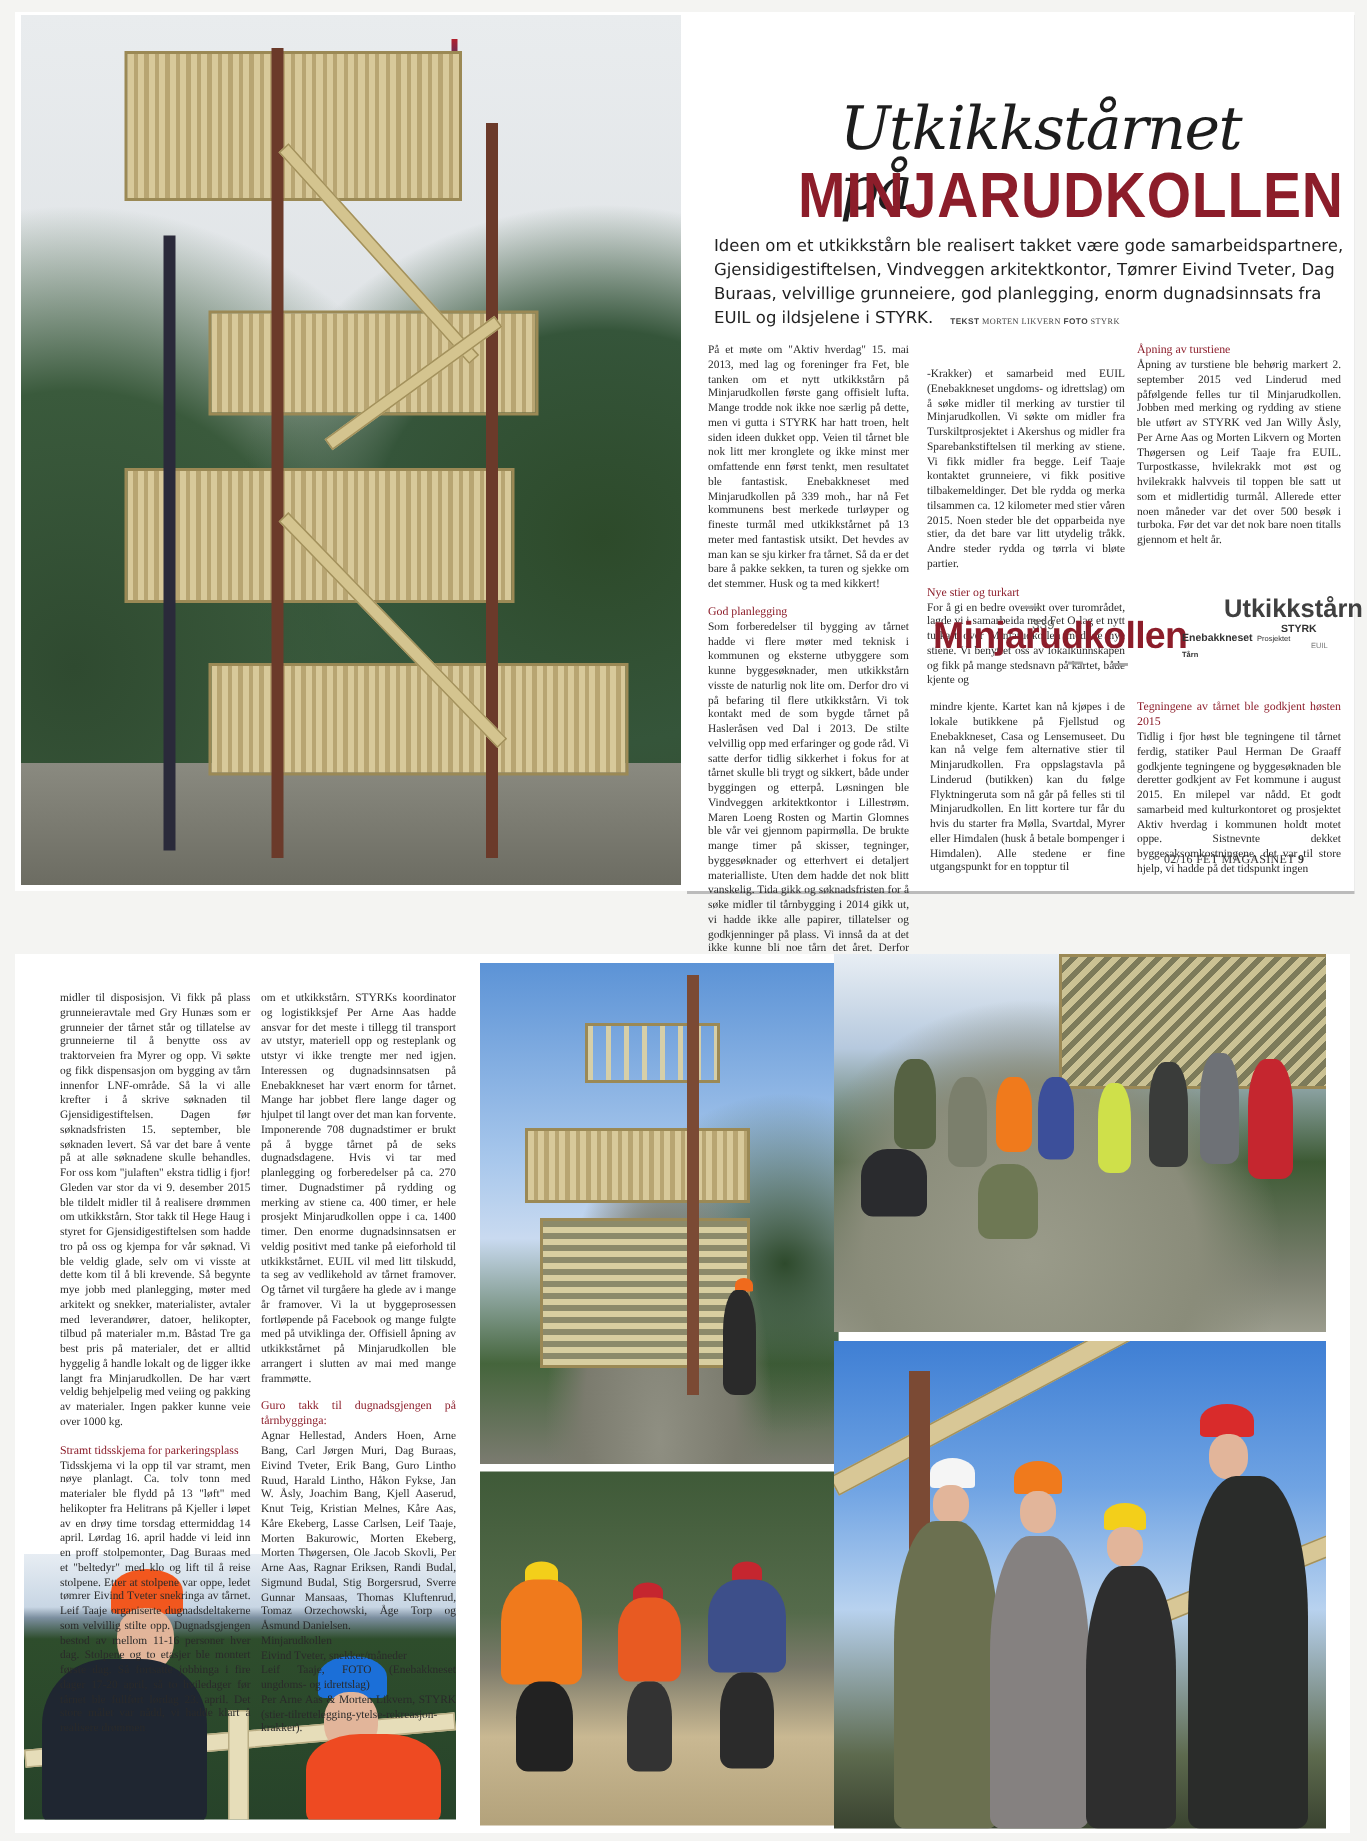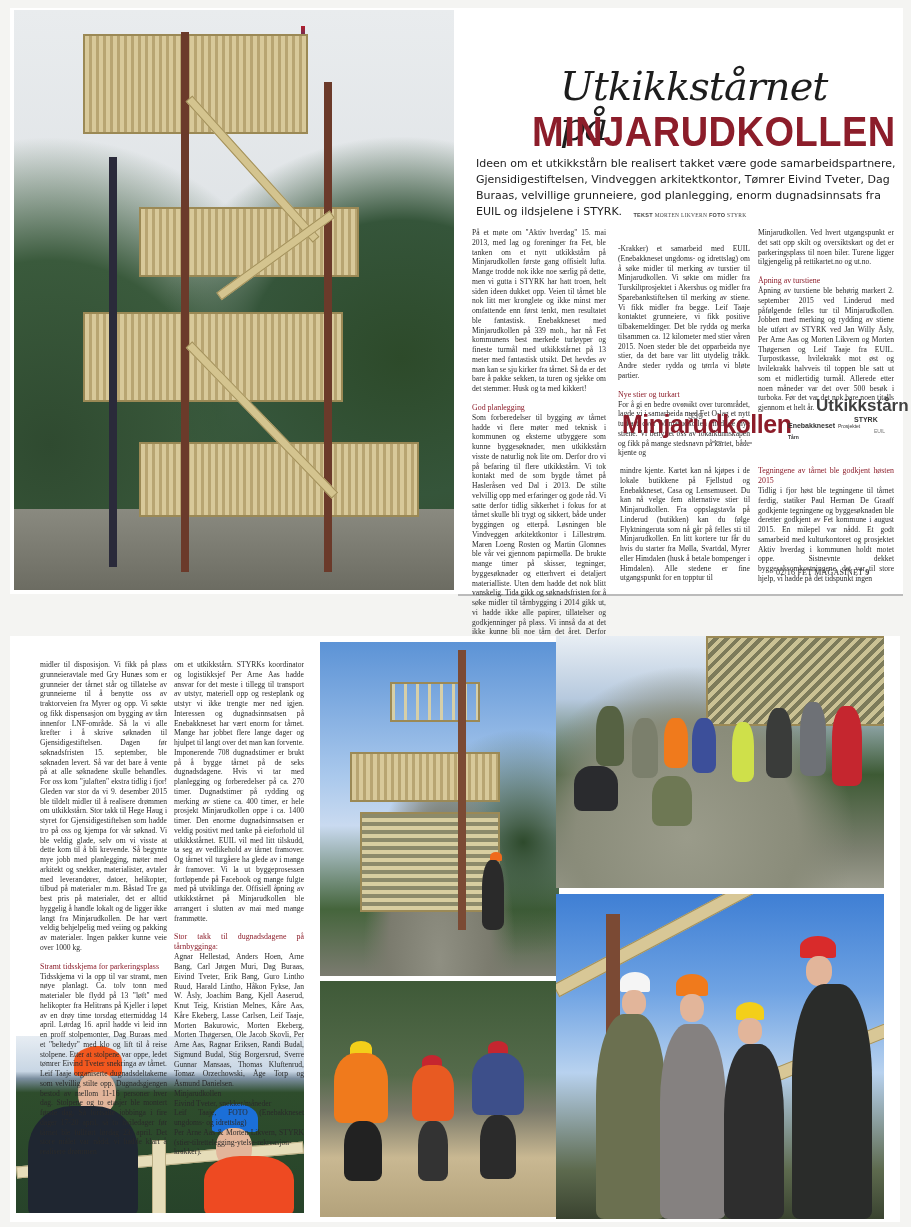--- a/index.html
+++ b/index.html
@@ -132,21 +132,20 @@
   <p>Som forberedelser til bygging av tårnet hadde vi flere møter med teknisk i kommunen og eksterne utbyggere som kunne byggesøknader, men utkikkstårn visste de naturlig nok lite om. Derfor dro vi på befaring til flere utkikkstårn. Vi tok kontakt med de som bygde tårnet på Hasleråsen ved Dal i 2013. De stilte velvillig opp med erfaringer og gode råd. Vi satte derfor tidlig sikkerhet i fokus for at tårnet skulle bli trygt og sikkert, både under byggingen og etterpå. Løsningen ble Vindveggen arkitektkontor i Lillestrøm. Maren Loeng Rosten og Martin Glomnes ble vår vei gjennom papirmølla. De brukte mange timer på skisser, tegninger, byggesøknader og etterhvert ei detaljert materialliste. Uten dem hadde det nok blitt vanskelig. Tida gikk og søknadsfristen for å søke midler til tårnbygging i 2014 gikk ut, vi hadde ikke alle papirer, tillatelser og godkjenninger på plass. Vi innså da at det ikke kunne bli noe tårn det året. Derfor inngikk STYRK (Stier-Tilrettelegging-Ytelse-Rekreasjon</p>
 </div>
 
 <div class="col" id="col-2">
   <p>-Krakker) et samarbeid med EUIL (Enebakkneset ungdoms- og idrettslag) om å søke midler til merking av turstier til Minjarudkollen. Vi søkte om midler fra Turskiltprosjektet i Akershus og midler fra Sparebankstiftelsen til merking av stiene. Vi fikk midler fra begge. Leif Taaje kontaktet grunneiere, vi fikk positive tilbakemeldinger. Det ble rydda og merka tilsammen ca. 12 kilometer med stier våren 2015. Noen steder ble det opparbeida nye stier, da det bare var litt utydelig tråkk. Andre steder rydda og tørrla vi bløte partier.</p>
   <h3>Nye stier og turkart</h3>
   <p>For å gi en bedre oversikt over turområdet, lagde vi i samarbeida med Fet O-lag et nytt turkart over Minjarudkollen med de nye stiene. Vi benyttet oss av lokalkunnskapen og fikk på mange stedsnavn på kartet, både kjente og</p>
 </div>
 
 <div class="col" id="col-3">
-  <p>Minjarudkollen. Ved hvert utgangspunkt er det satt opp skilt og oversiktskart og det er parkeringsplass til noen biler. Turene ligger tilgjengelig på rettikartet.no og ut.no.</p>
   <h3>Åpning av turstiene</h3>
   <p>Åpning av turstiene ble behørig markert 2. september 2015 ved Linderud med påfølgende felles tur til Minjarudkollen. Jobben med merking og rydding av stiene ble utført av STYRK ved Jan Willy Åsly, Per Arne Aas og Morten Likvern og Morten Thøgersen og Leif Taaje fra EUIL. Turpostkasse, hvilekrakk mot øst og hvilekrakk halvveis til toppen ble satt ut som et midlertidig turmål. Allerede etter noen måneder var det over 500 besøk i turboka. Før det var det nok bare noen titalls gjennom et helt år.</p>
 </div>
 
 <div class="wordcloud">
   <span class="wc-top">Utkikkstårn</span>
   <span class="wc-num">339</span>
   <span class="wc-big">Minjarudkollen</span>
   <span class="wc-sm" style="left:166px;top:26px;font-size:7px;">Enebakkneset</span>
   <span class="wc-sm" style="left:232px;top:20px;font-size:7px;">STYRK</span>
@@ -240,19 +239,19 @@
 </div>
 
 <div class="col" id="col-b1">
   <p>midler til disposisjon. Vi fikk på plass grunneieravtale med Gry Hunæs som er grunneier der tårnet står og tillatelse av grunneierne til å benytte oss av traktorveien fra Myrer og opp. Vi søkte og fikk dispensasjon om bygging av tårn innenfor LNF-område. Så la vi alle krefter i å skrive søknaden til Gjensidigestiftelsen. Dagen før søknadsfristen 15. september, ble søknaden levert. Så var det bare å vente på at alle søknadene skulle behandles. For oss kom "julaften" ekstra tidlig i fjor! Gleden var stor da vi 9. desember 2015 ble tildelt midler til å realisere drømmen om utkikkstårn. Stor takk til Hege Haug i styret for Gjensidigestiftelsen som hadde tro på oss og kjempa for vår søknad. Vi ble veldig glade, selv om vi visste at dette kom til å bli krevende. Så begynte mye jobb med planlegging, møter med arkitekt og snekker, materialister, avtaler med leverandører, datoer, helikopter, tilbud på materialer m.m. Båstad Tre ga best pris på materialer, det er alltid hyggelig å handle lokalt og de ligger ikke langt fra Minjarudkollen. De har vært veldig behjelpelig med veiing og pakking av materialer. Ingen pakker kunne veie over 1000 kg.</p>
   <h3>Stramt tidsskjema for parkeringsplass</h3>
   <p>Tidsskjema vi la opp til var stramt, men nøye planlagt. Ca. tolv tonn med materialer ble flydd på 13 "løft" med helikopter fra Helitrans på Kjeller i løpet av en drøy time torsdag ettermiddag 14 april. Lørdag 16. april hadde vi leid inn en proff stolpemonter, Dag Buraas med et "beltedyr" med klo og lift til å reise stolpene. Etter at stolpene var oppe, ledet tømrer Eivind Tveter snekringa av tårnet. Leif Taaje organiserte dugnadsdeltakerne som velvillig stilte opp. Dugnadsgjengen bestod av mellom 11-16 personer hver dag. Stolpene og to etasjer ble montert første dag. Så fortsatte jobbinga i fire dager 17-20 april, så to hviledager før tårnet ble fullført lørdag 23. april. Det store målet var nådd, vi hadde klart å realisere drømmen</p>
 </div>
 
 <div class="col" id="col-b2">
   <p>om et utkikkstårn. STYRKs koordinator og logistikksjef Per Arne Aas hadde ansvar for det meste i tillegg til transport av utstyr, materiell opp og resteplank og utstyr vi ikke trengte mer ned igjen. Interessen og dugnadsinnsatsen på Enebakkneset har vært enorm for tårnet. Mange har jobbet flere lange dager og hjulpet til langt over det man kan forvente. Imponerende 708 dugnadstimer er brukt på å bygge tårnet på de seks dugnadsdagene. Hvis vi tar med planlegging og forberedelser på ca. 270 timer. Dugnadstimer på rydding og merking av stiene ca. 400 timer, er hele prosjekt Minjarudkollen oppe i ca. 1400 timer. Den enorme dugnadsinnsatsen er veldig positivt med tanke på eieforhold til utkikkstårnet. EUIL vil med litt tilskudd, ta seg av vedlikehold av tårnet framover. Og tårnet vil turgåere ha glede av i mange år framover. Vi la ut byggeprosessen fortløpende på Facebook og mange fulgte med på utviklinga der. Offisiell åpning av utkikkstårnet på Minjarudkollen ble arrangert i slutten av mai med mange frammøtte.</p>
-  <h3>Stor takk til dugnadsdagene på tårnbygginga:</h3>
+  <h3>Guro takk til dugnadsgjengen på tårnbygginga:</h3>
   <p style="margin-bottom:0">Agnar Hellestad, Anders Hoen, Arne Bang, Carl Jørgen Muri, Dag Buraas, Eivind Tveter, Erik Bang, Guro Lintho Ruud, Harald Lintho, Håkon Fykse, Jan W. Åsly, Joachim Bang, Kjell Aaserud, Knut Teig, Kristian Melnes, Kåre Aas, Kåre Ekeberg, Lasse Carlsen, Leif Taaje, Morten Bakurowic, Morten Ekeberg, Morten Thøgersen, Ole Jacob Skovli, Per Arne Aas, Ragnar Eriksen, Randi Budal, Sigmund Budal, Stig Borgersrud, Sverre Gunnar Mansaas, Thomas Kluftenrud, Tomaz Orzechowski, Åge Torp og Åsmund Danielsen.</p>
   <div>Minjarudkollen</div>
   <div>Eivind Tveter, snekker/måneder</div>
   <div>Leif Taaje, FOTO (Enebakkneset ungdoms- og idrettslag)</div>
   <div>Per Arne Aas &amp; Morten Likvern, STYRK (stier-tilrettelegging-ytelse-rekreasjon-krakker).</div>
 </div>
 
 </body></html>

